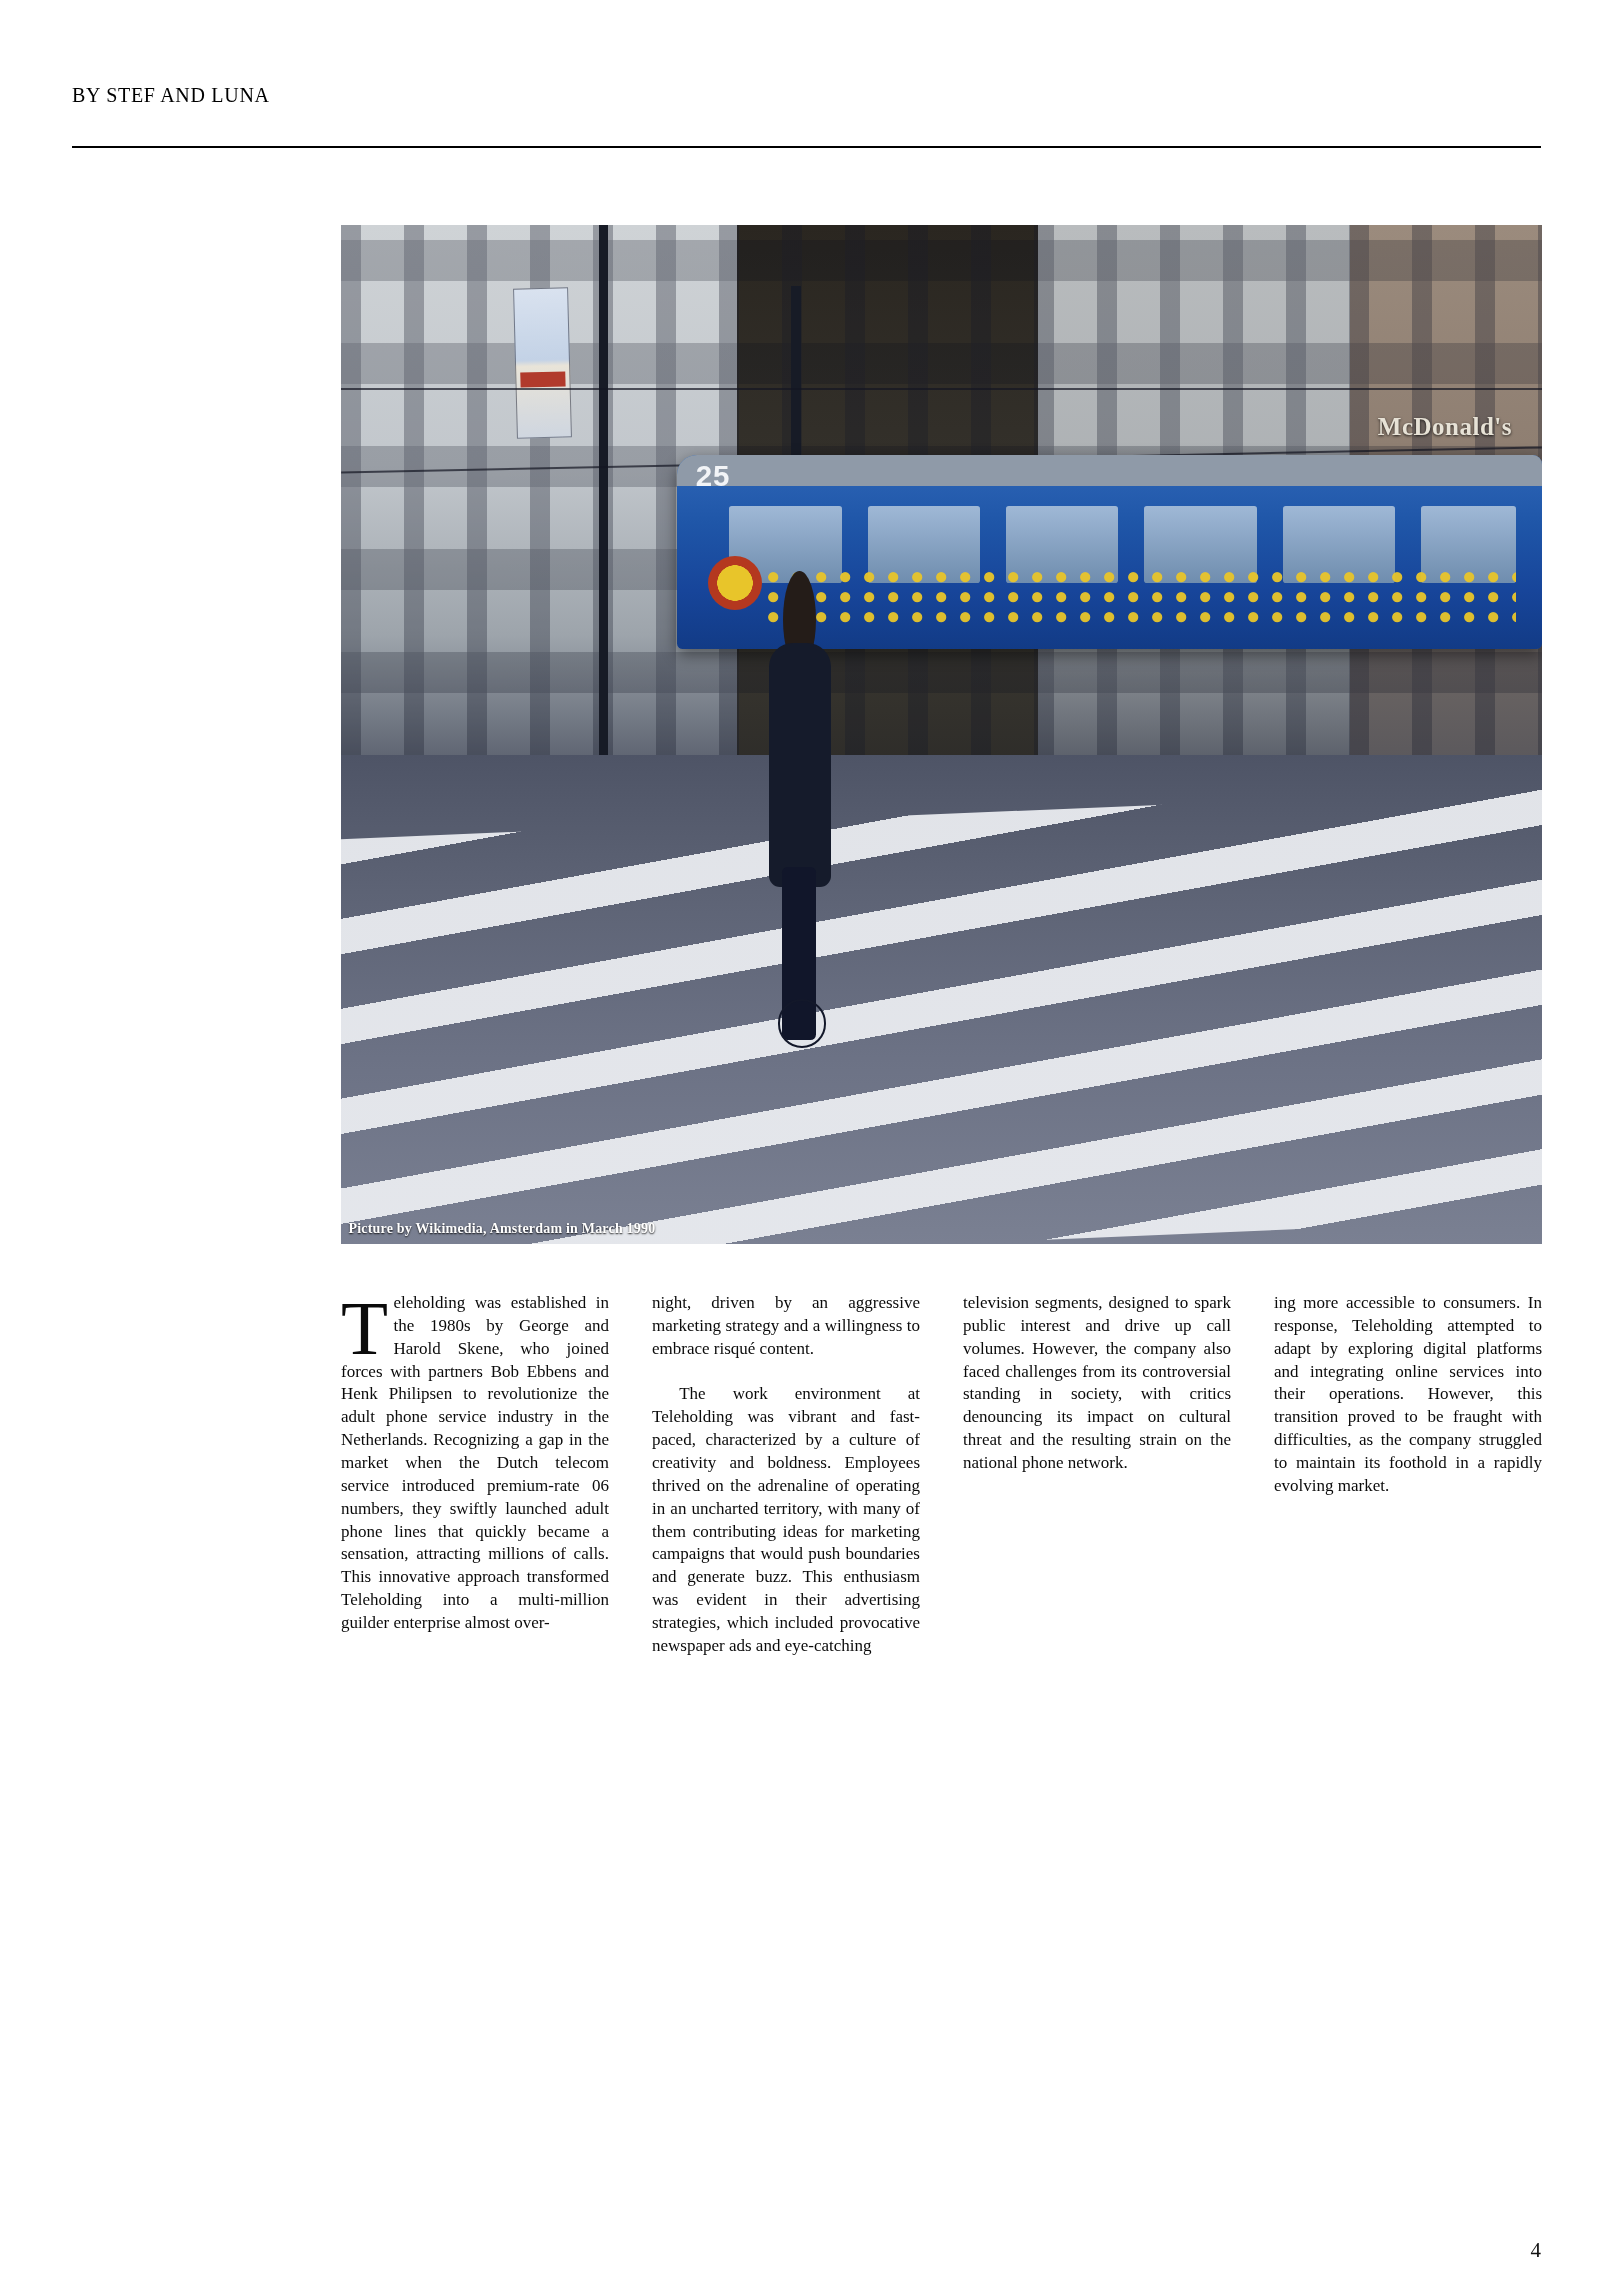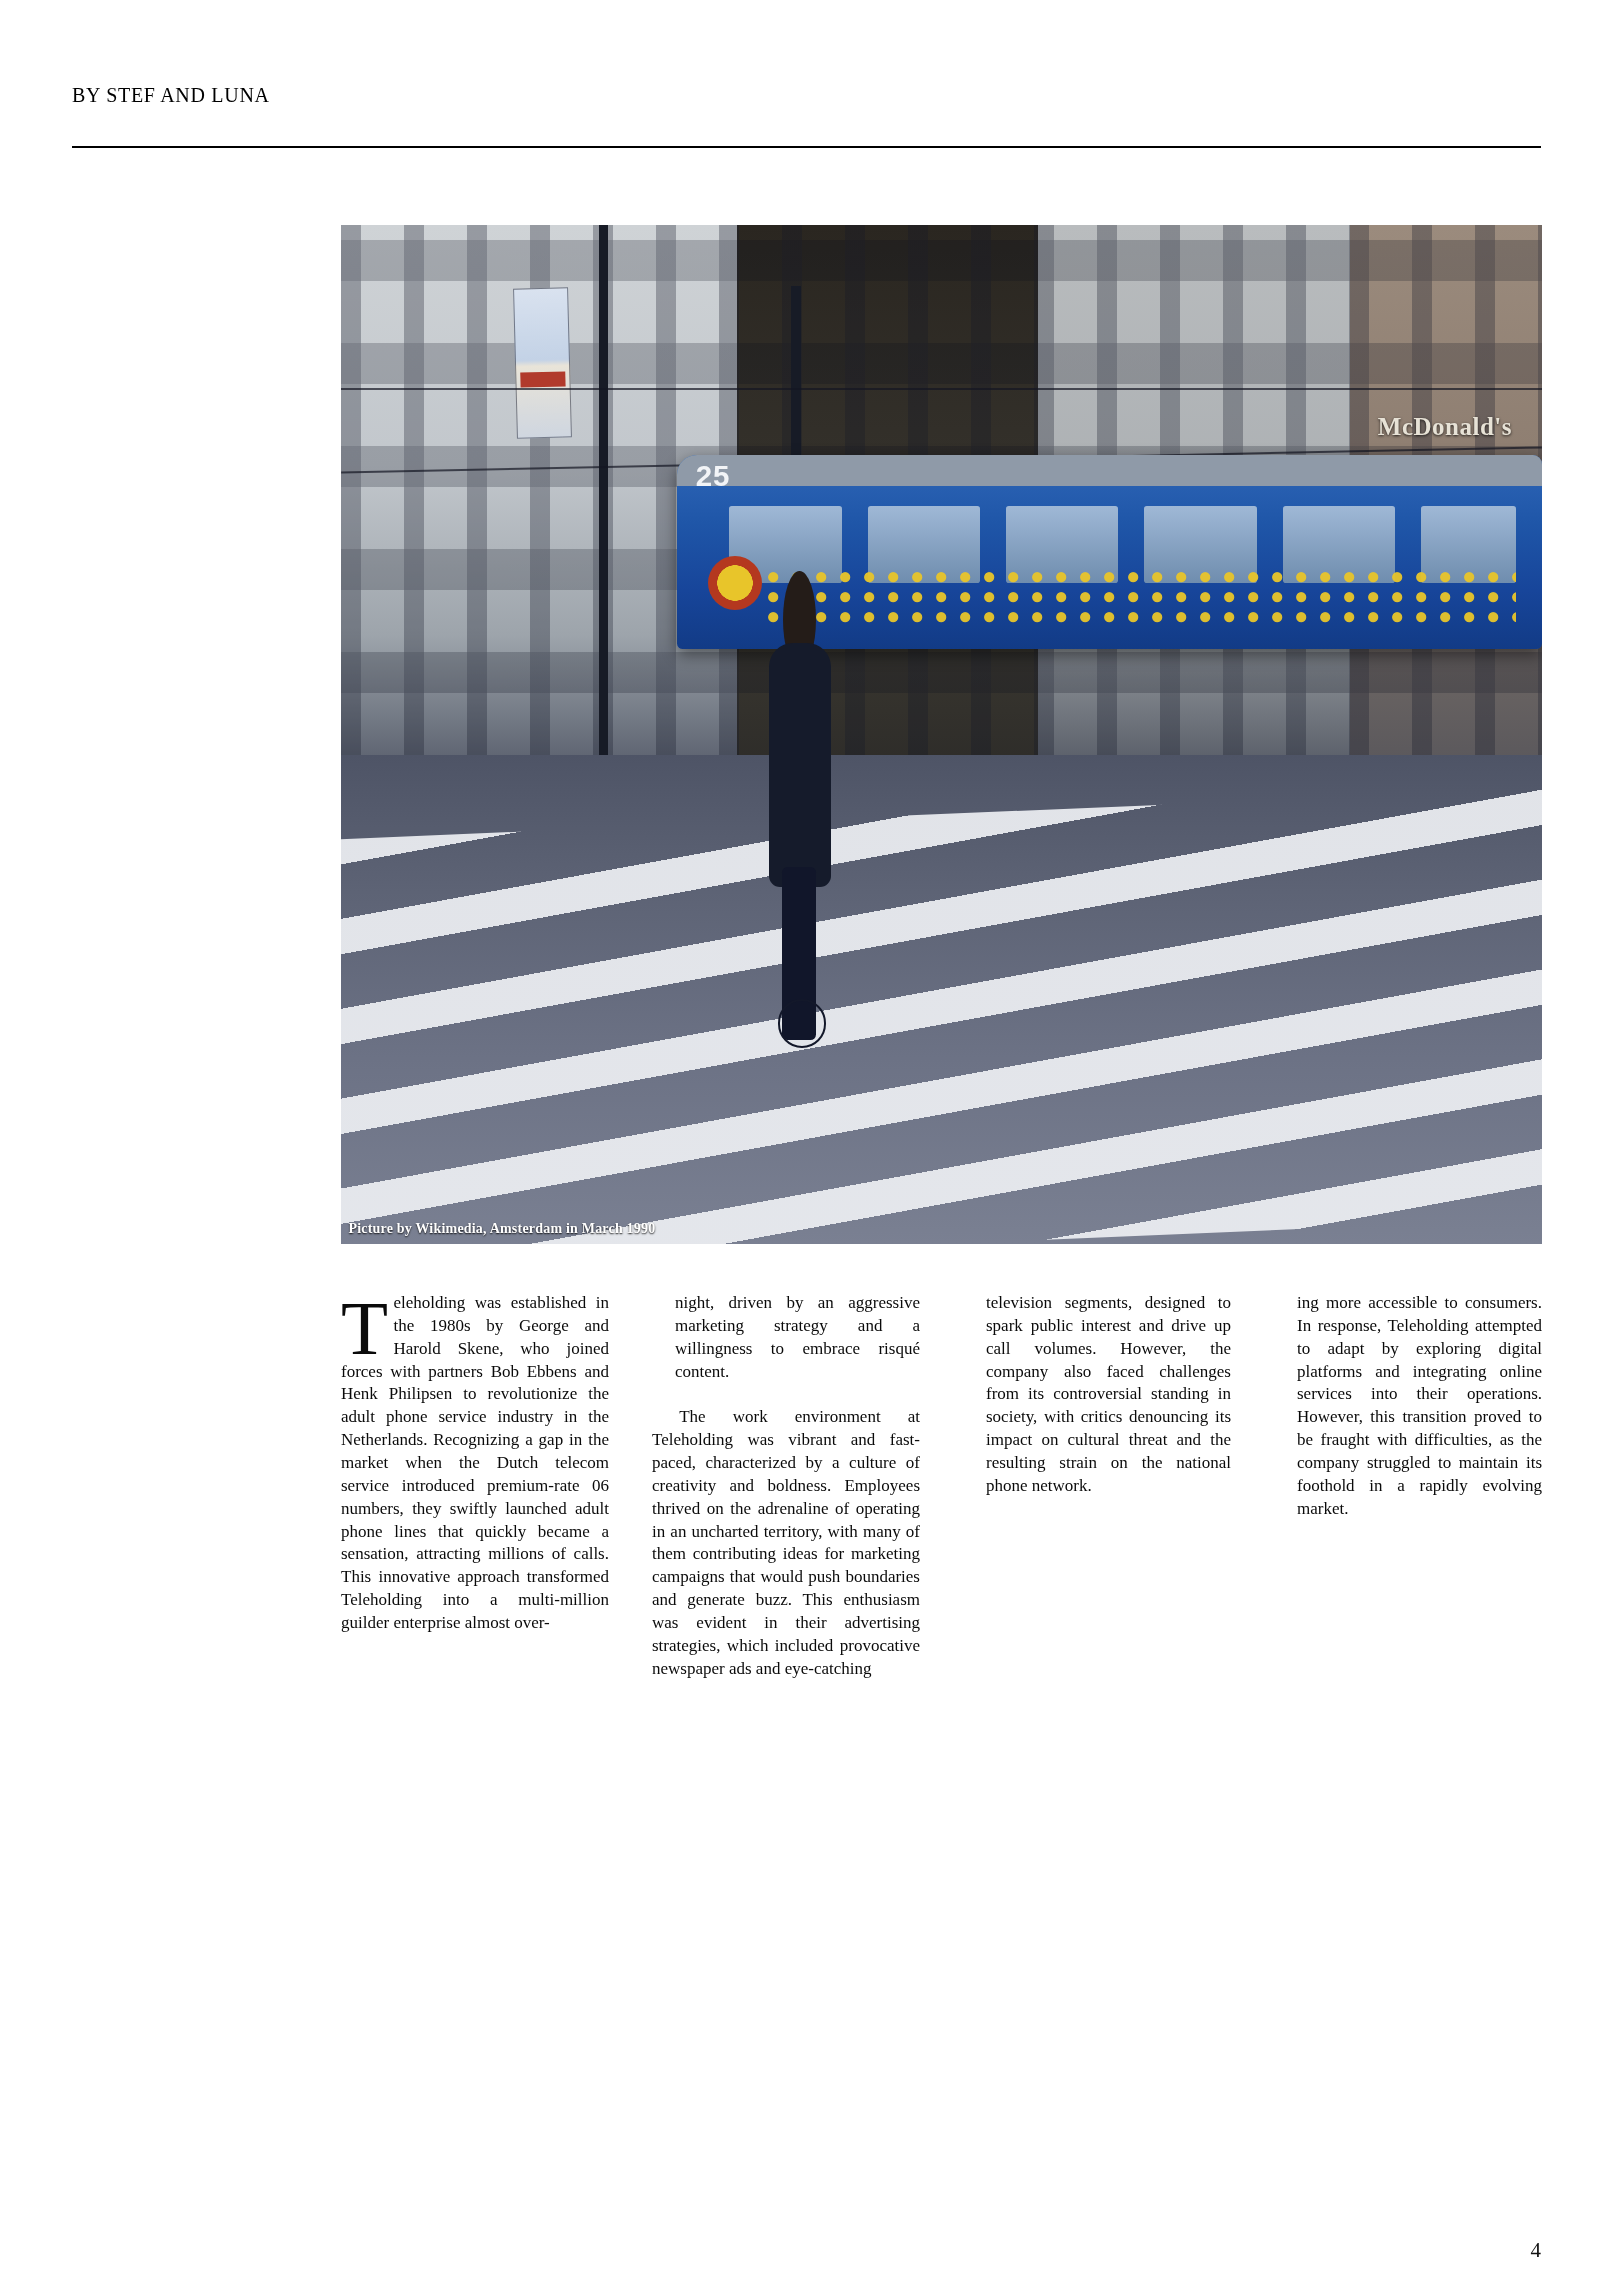--- a/index.html
+++ b/index.html
@@ -317,21 +317,21 @@
     font-family: "Liberation Serif", "DejaVu Serif", serif;
     font-size: 17px;
     line-height: 1.345;
     text-align: justify;
     text-justify: inter-word;
     hyphens: none;
     color: #0a0a0a;
   }
   .col p { margin: 0; }
   .col p + p { margin-top: 1.34em; text-indent: 1.6em; }
-  .col p.cont { text-indent: 0; margin-left: 23px; }
+  .col p.cont { text-indent: 0; }
 
   .dropcap::first-letter {
     float: left;
     font-family: "Liberation Serif", "DejaVu Serif", serif;
     font-size: 77px;
     line-height: 0.78;
     padding: 5.5px 5.5px 0 0;
     font-weight: 400;
   }
 

